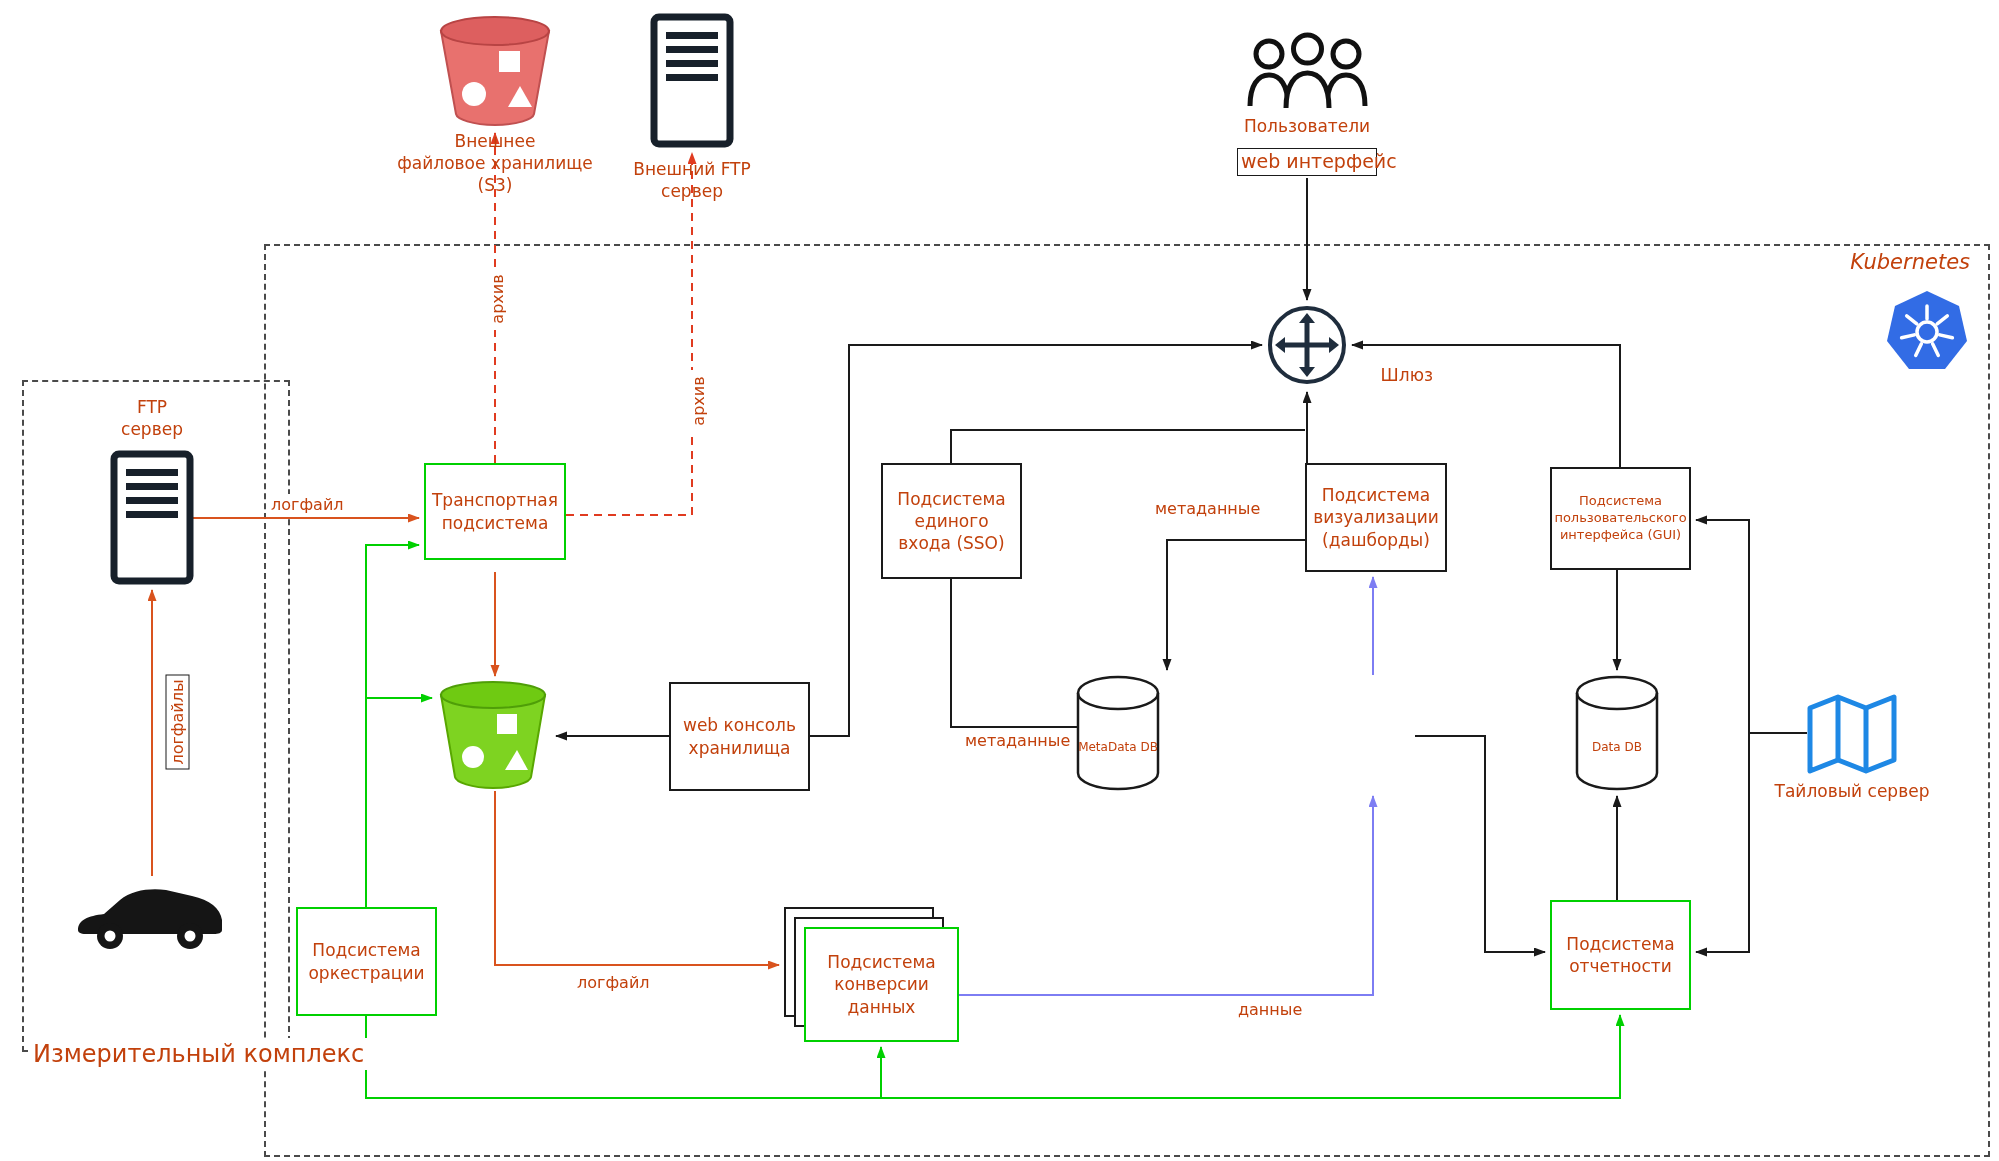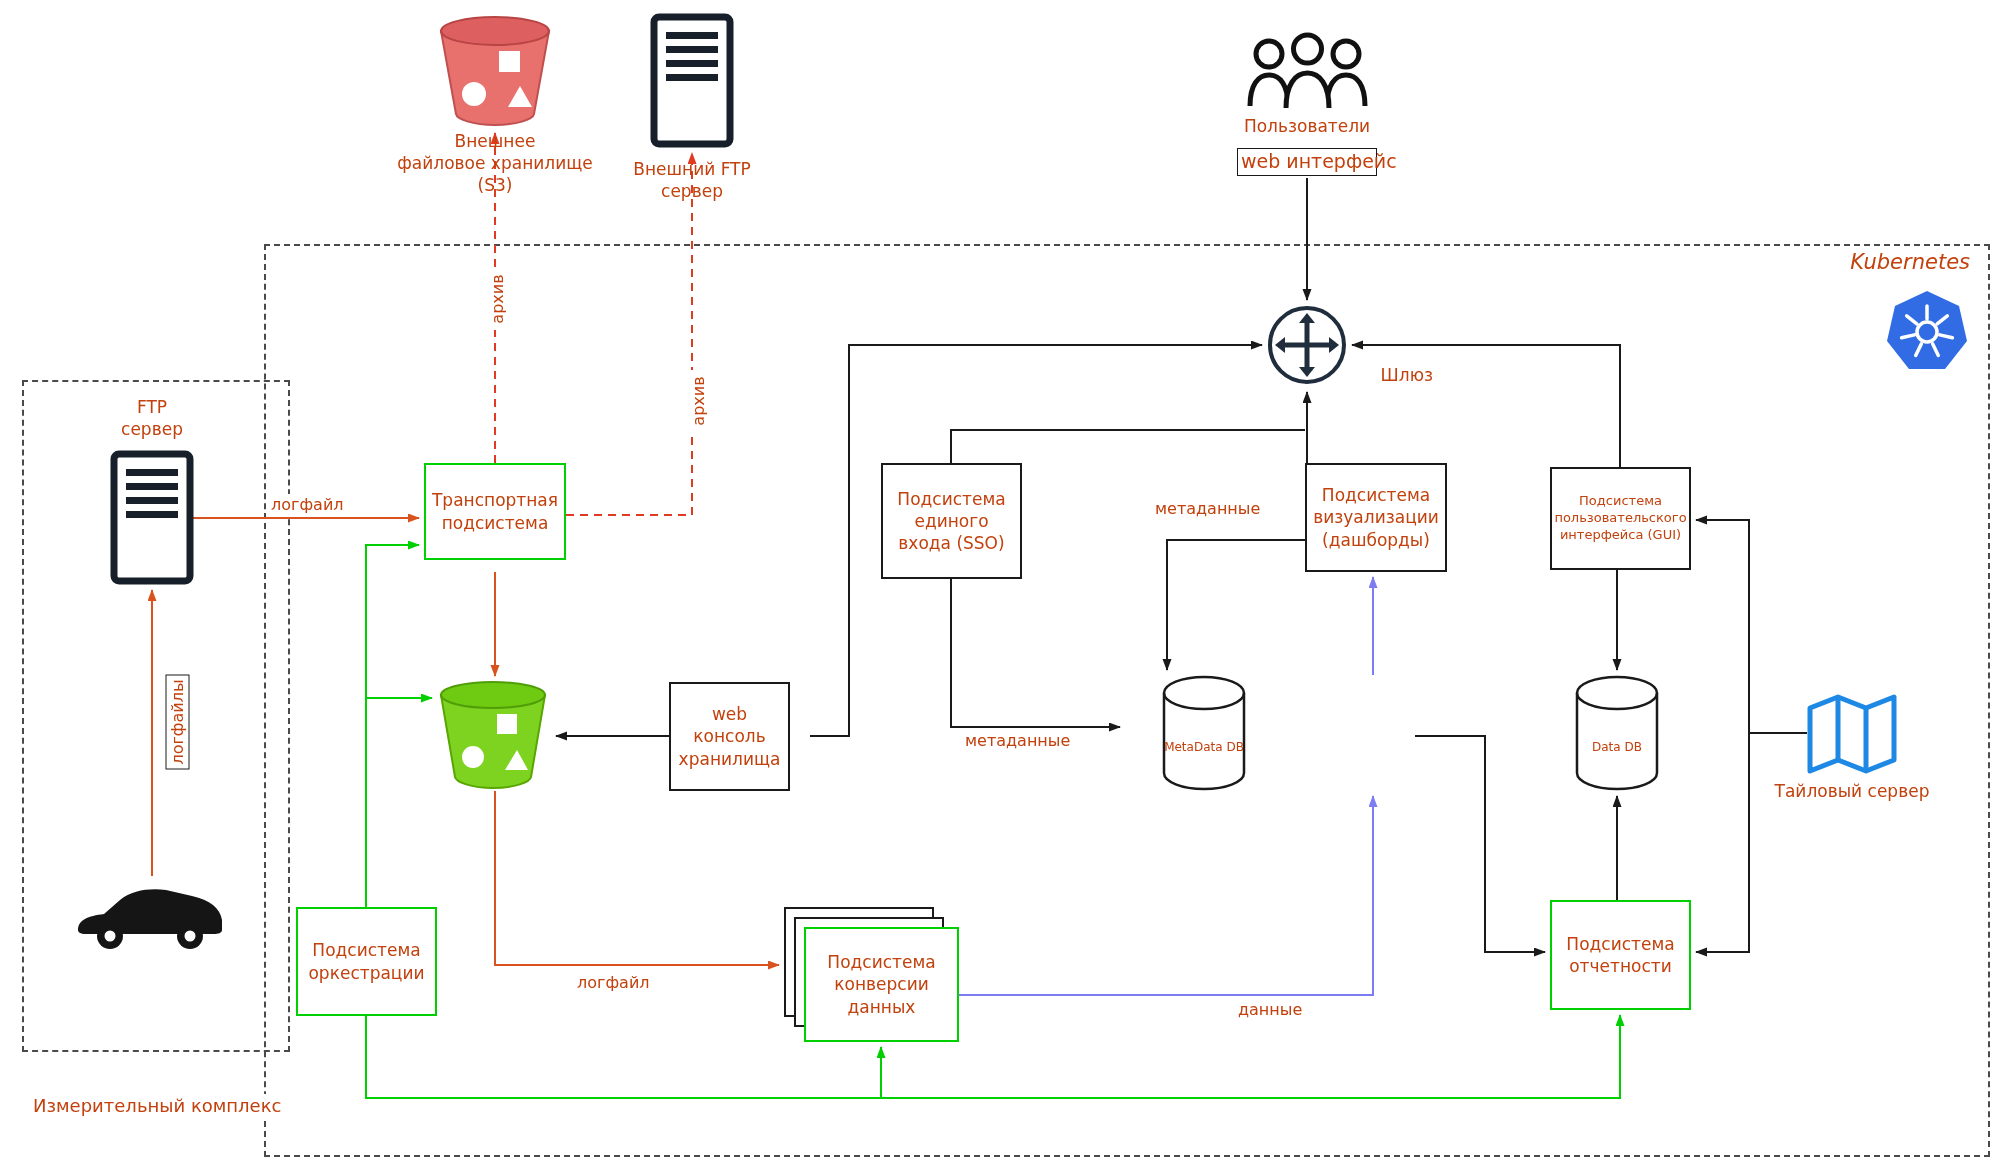--- a/index.html
+++ b/index.html
@@ -164,34 +164,34 @@
   </div>
   <div class="icon" style="left:70px;top:878px;width:156px;height:76px">
     <svg width="156" height="76" viewBox="0 0 156 76">
       <path d="M8,52 C8,42 18,38 34,36 L50,22 C62,12 80,10 96,12 L122,18 C140,22 150,30 152,42 L152,52 C152,55 148,56 144,56 L16,56 C10,56 8,54 8,52 Z" fill="#151515"></path>
       <circle cx="40" cy="58" r="13" fill="#151515"></circle>
       <circle cx="120" cy="58" r="13" fill="#151515"></circle>
       <circle cx="40" cy="58" r="5.5" fill="#fff"></circle>
       <circle cx="120" cy="58" r="5.5" fill="#fff"></circle>
     </svg>
   </div>
-  <div class="edge-lbl" style="left:30px;top:1094px;font-size:18px">Измерительный комплекс</div>
+  <div class="edge-lbl" style="left:30px;top:1038px;font-size:24px">Измерительный комплекс</div>
 
   <div class="node green" style="left:424px;top:463px;width:142px;height:97px">Транспортная
 подсистема</div>
   <div class="node" style="left:881px;top:463px;width:141px;height:116px">Подсистема
 единого
 входа (SSO)</div>
   <div class="node" style="left:1305px;top:463px;width:142px;height:109px">Подсистема
 визуализации
 (дашборды)</div>
   <div class="node" style="left:1550px;top:467px;width:141px;height:103px;font-size:13px">Подсистема
 пользовательского
 интерфейса (GUI)</div>
-  <div class="node" style="left:669px;top:682px;width:121px;height:109px">web консоль
+  <div class="node" style="left:669px;top:682px;width:141px;height:109px">web консоль
 хранилища</div>
   <div class="node green" style="left:296px;top:907px;width:141px;height:109px">Подсистема
 оркестрации</div>
   <div class="node green" style="left:1550px;top:900px;width:141px;height:110px">Подсистема
 отчетности</div>
 
   <div class="sheet" style="left:784px;top:907px;width:150px;height:110px"></div>
   <div class="sheet" style="left:794px;top:917px;width:150px;height:110px"></div>
   <div class="node green" style="left:804px;top:927px;width:155px;height:115px">Подсистема
 конверсии
@@ -200,21 +200,21 @@
   <div class="icon" style="left:437px;top:680px;width:112px;height:111px">
     <svg width="112" height="111" viewBox="0 0 112 111">
       <path d="M4,15 L18,97 C19,102 34,108 56,108 C78,108 93,102 94,97 L108,15 Z" fill="#7ed321" stroke="#58a700" stroke-width="2"></path>
       <ellipse cx="56" cy="15" rx="52" ry="13" fill="#6fca12" stroke="#4f9e08" stroke-width="2"></ellipse>
       <rect x="60" y="34" width="20" height="20" fill="#fff"></rect>
       <path d="M68,90 L91,90 L80,70 Z" fill="#fff"></path>
       <circle cx="36" cy="77" r="11" fill="#fff"></circle>
     </svg>
   </div>
 
-  <div class="icon" style="left:1162px;top:675px;width:84px;height:116px">
+  <div class="icon" style="left:1076px;top:675px;width:84px;height:116px">
     <svg width="84" height="116" viewBox="0 0 84 116">
       <path d="M2,18 C2,9.2 19.9,2 42,2 C64.1,2 82,9.2 82,18 L82,98 C82,106.8 64.1,114 42,114 C19.9,114 2,106.8 2,98 Z" fill="#fff" stroke="#1a1a1a" stroke-width="2.5"></path>
       <path d="M2,18 C2,26.8 19.9,34 42,34 C64.1,34 82,26.8 82,18" fill="none" stroke="#1a1a1a" stroke-width="2.5"></path>
     </svg>
     <div class="cyl-lbl">MetaData DB</div>
   </div>
   <div class="icon" style="left:1575px;top:675px;width:84px;height:116px">
     <svg width="84" height="116" viewBox="0 0 84 116">
       <path d="M2,18 C2,9.2 19.9,2 42,2 C64.1,2 82,9.2 82,18 L82,98 C82,106.8 64.1,114 42,114 C19.9,114 2,106.8 2,98 Z" fill="#fff" stroke="#1a1a1a" stroke-width="2.5"></path>
       <path d="M2,18 C2,26.8 19.9,34 42,34 C64.1,34 82,26.8 82,18" fill="none" stroke="#1a1a1a" stroke-width="2.5"></path>

